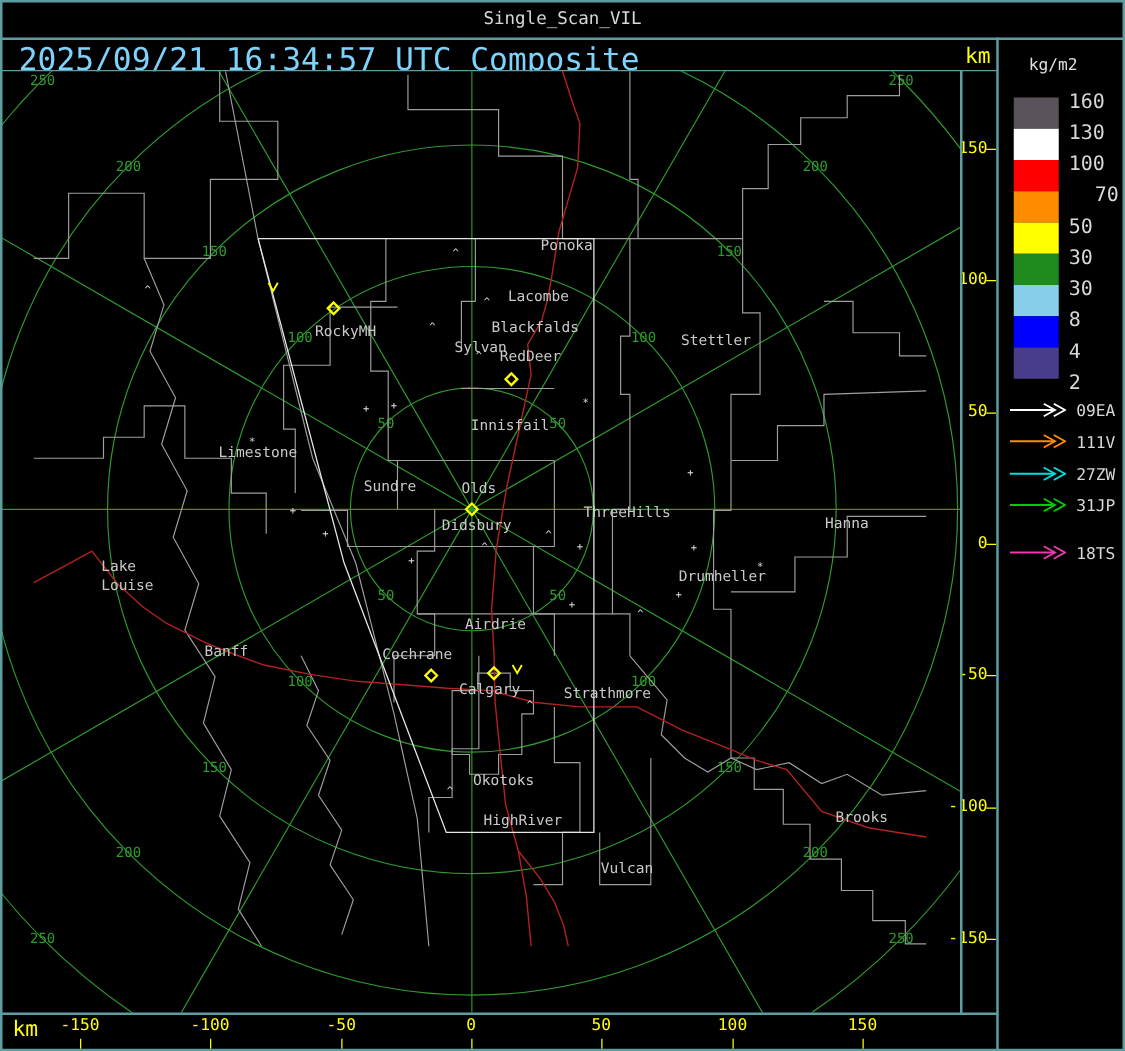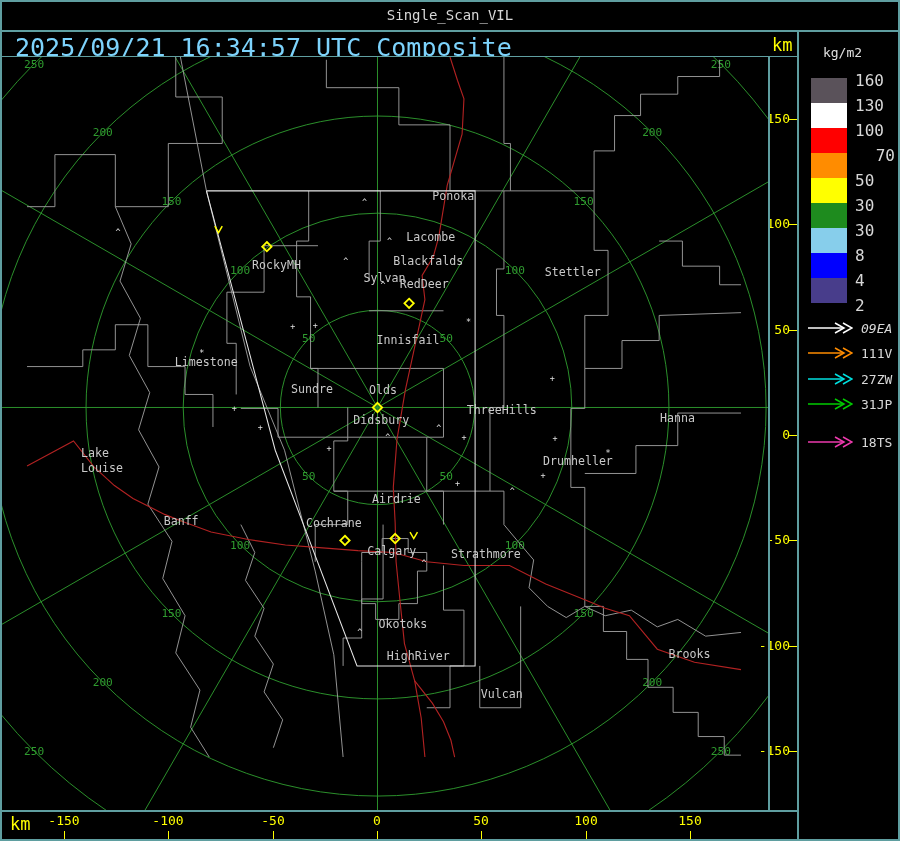--- a/index.html
+++ b/index.html
@@ -211,21 +211,21 @@
       <div class="swl" style="top: 40px;">160</div>
       <div class="swl" style="top: 65px;">130</div>
       <div class="swl" style="top: 90px;">100</div>
       <div class="swl" style="top: 115px; text-align: right;">70</div>
       <div class="swl" style="top: 140px;">50</div>
       <div class="swl" style="top: 165px;">30</div>
       <div class="swl" style="top: 190px;">30</div>
       <div class="swl" style="top: 215px;">8</div>
       <div class="swl" style="top: 240px;">4</div>
       <div class="swl" style="top: 265px;">2</div>
-      <div class="arrow-row" style="top: 289px; font-style: italic;"><svg width="46" height="13">
+      <div class="arrow-row" style="top: 289px;"><svg width="46" height="13">
           <line x1="1" y1="6" x2="36" y2="6" stroke="#ffffff" stroke-width="1.5"></line>
           <polyline points="28,1 37,6 28,11" fill="none" stroke="#ffffff" stroke-width="1.5"></polyline>
           <polyline points="36,1 45,6 36,11" fill="none" stroke="#ffffff" stroke-width="1.5"></polyline>
         </svg><span class="rid">09EA</span></div>
       <div class="arrow-row" style="top: 314.3px;"><svg width="46" height="13">
           <line x1="1" y1="6" x2="36" y2="6" stroke="#ff8c00" stroke-width="1.5"></line>
           <polyline points="28,1 37,6 28,11" fill="none" stroke="#ff8c00" stroke-width="1.5"></polyline>
           <polyline points="36,1 45,6 36,11" fill="none" stroke="#ff8c00" stroke-width="1.5"></polyline>
         </svg><span class="rid">111V</span></div>
       <div class="arrow-row" style="top: 339.6px;"><svg width="46" height="13">

